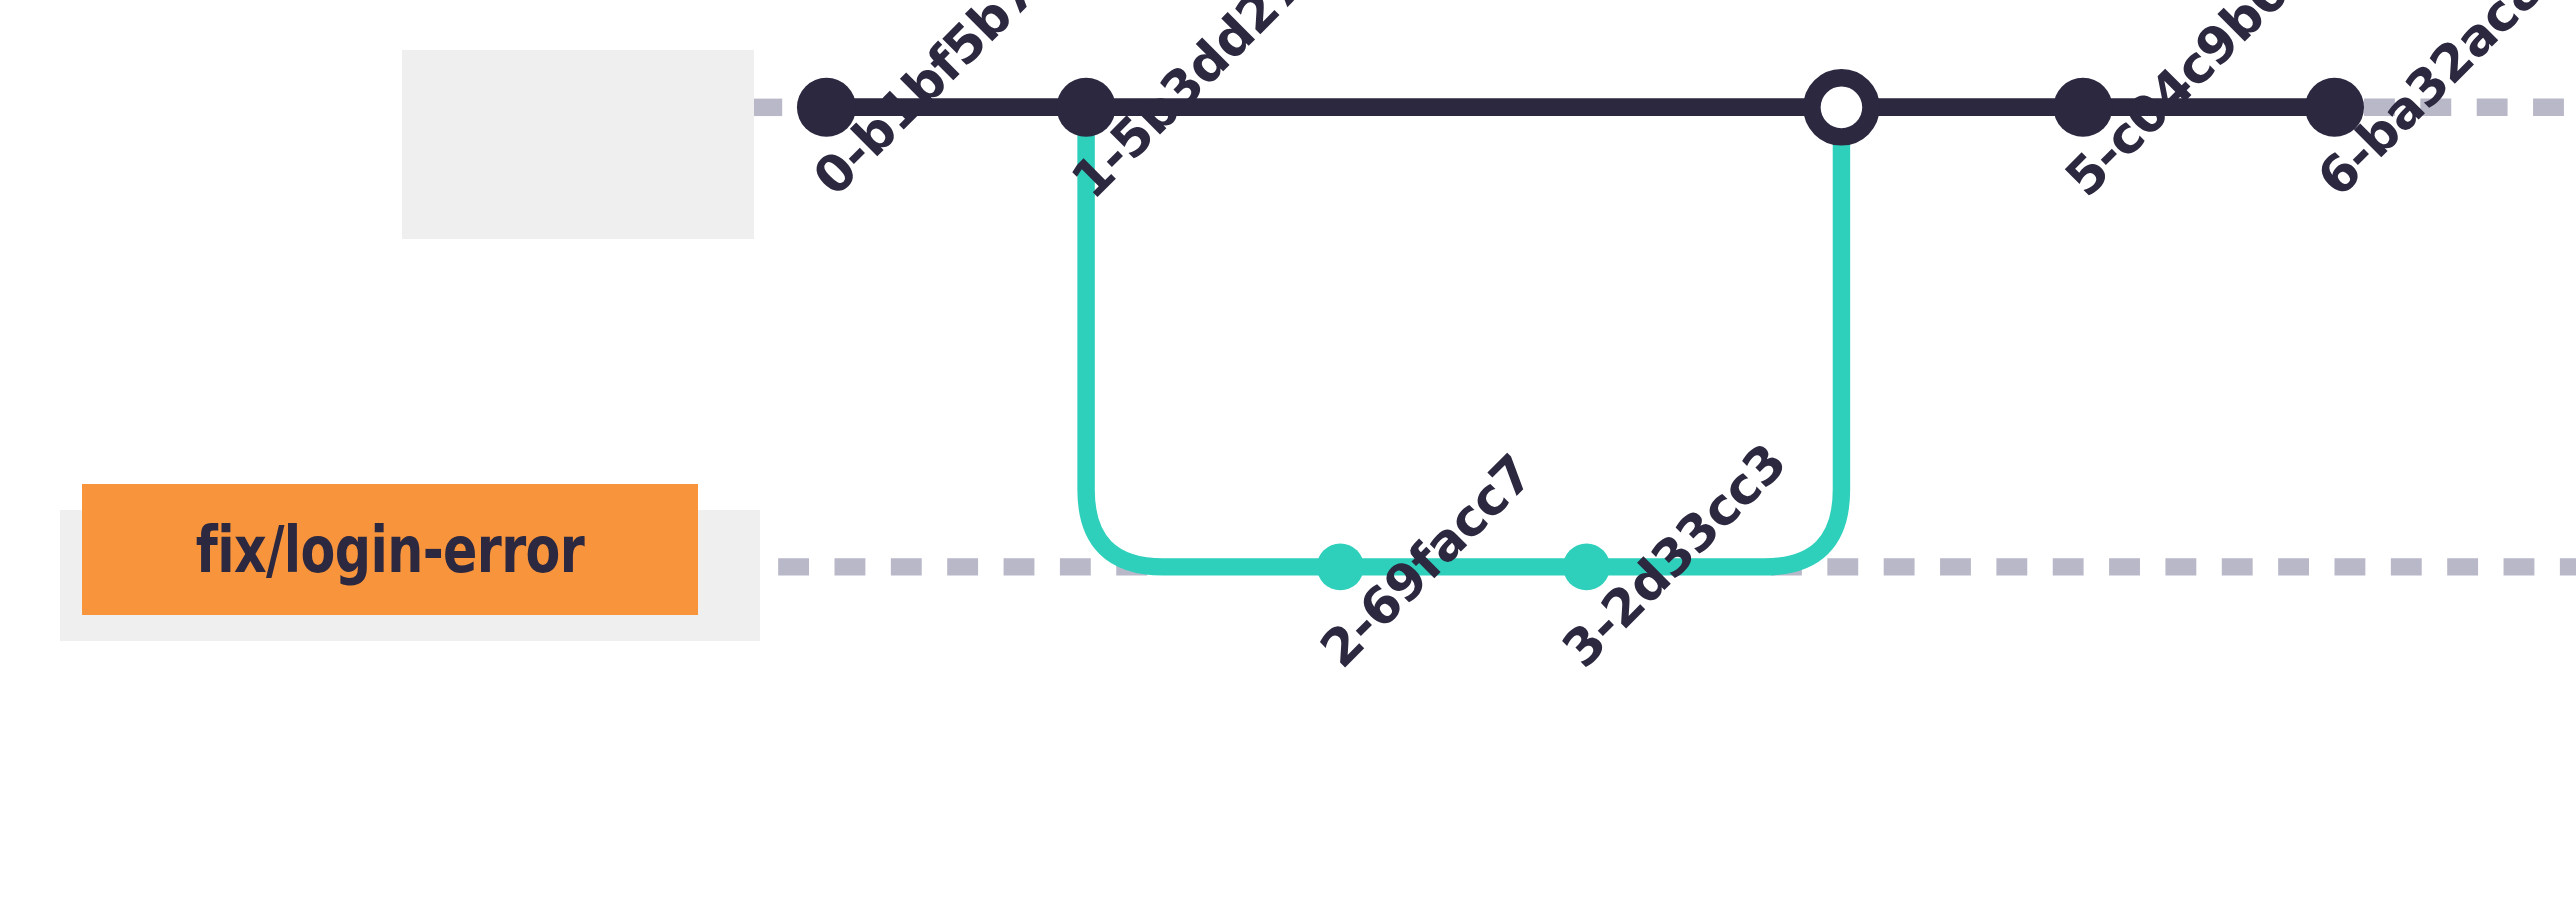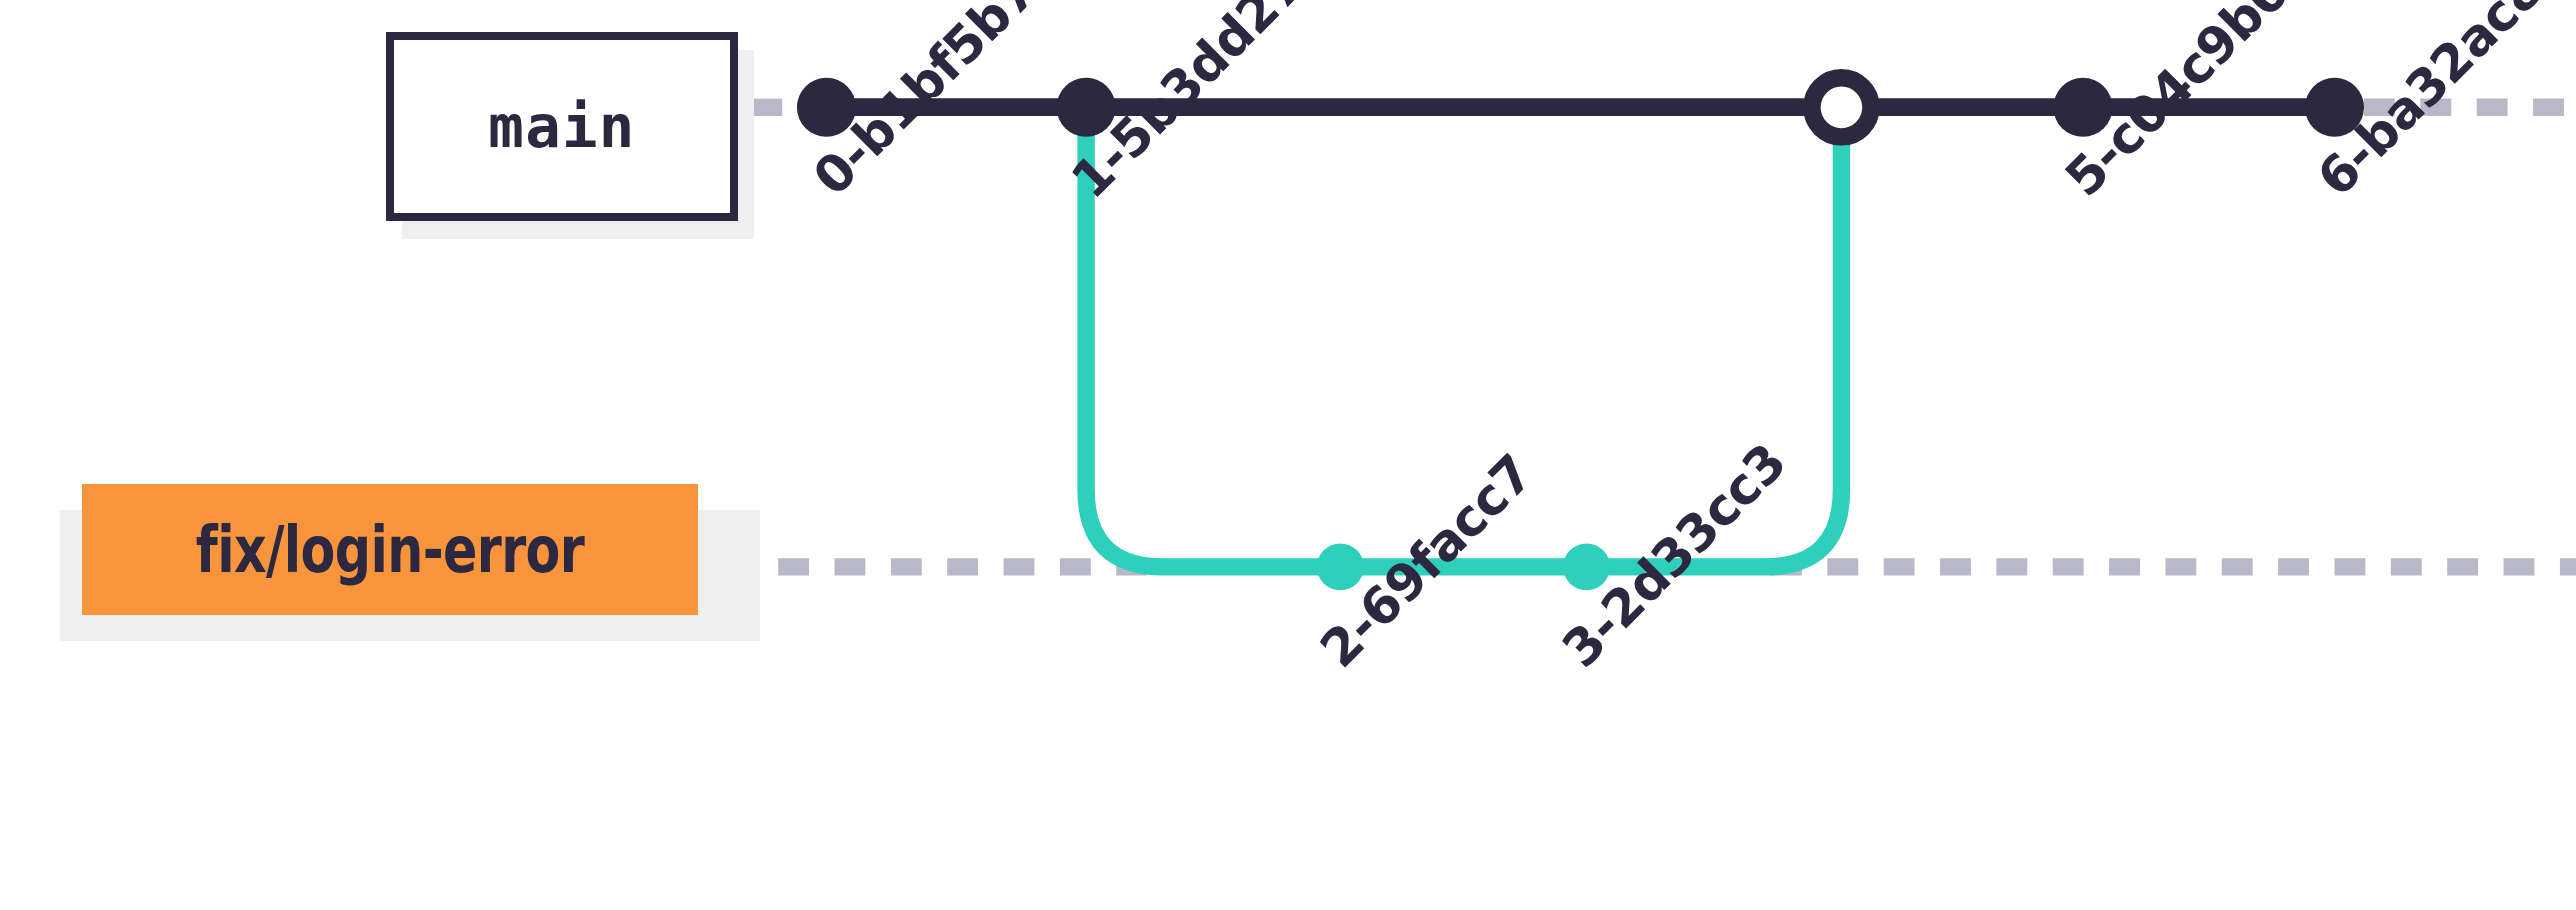--- a/index.html
+++ b/index.html
@@ -115,23 +115,20 @@
     <circle cx="2365" cy="845" r="35" fill="#2ed0bc"></circle>
 
     <circle cx="1232" cy="160" r="44" fill="#2b2840"></circle>
     <circle cx="1619" cy="160" r="44" fill="#2b2840"></circle>
     <circle cx="2745" cy="160" r="44" fill="#ffffff" stroke="#2b2840" stroke-width="26"></circle>
     <circle cx="3105" cy="160" r="44" fill="#2b2840"></circle>
     <circle cx="3480" cy="160" r="44" fill="#2b2840"></circle>
   </svg>
 
   <div class="plate-shadow plate-main-shadow"></div>
-  <div class="plate plate-main">
-    <span>main</span>
-  </div>
 
   <div class="plate-shadow plate-feature-shadow"></div>
   <div class="plate plate-feature">
     <span>fix/login-error</span>
   </div>
 
   <div class="hash-label" style="left:802px; top:165px;">0-b1bf5b7</div>
   <div class="hash-label" style="left:1060px; top:168px;">1-5b3dd27</div>
   <div class="hash-label" style="left:1309px; top:637px;">2-69facc7</div>
   <div class="hash-label" style="left:1551px; top:637px;">3-2d33cc3</div>

